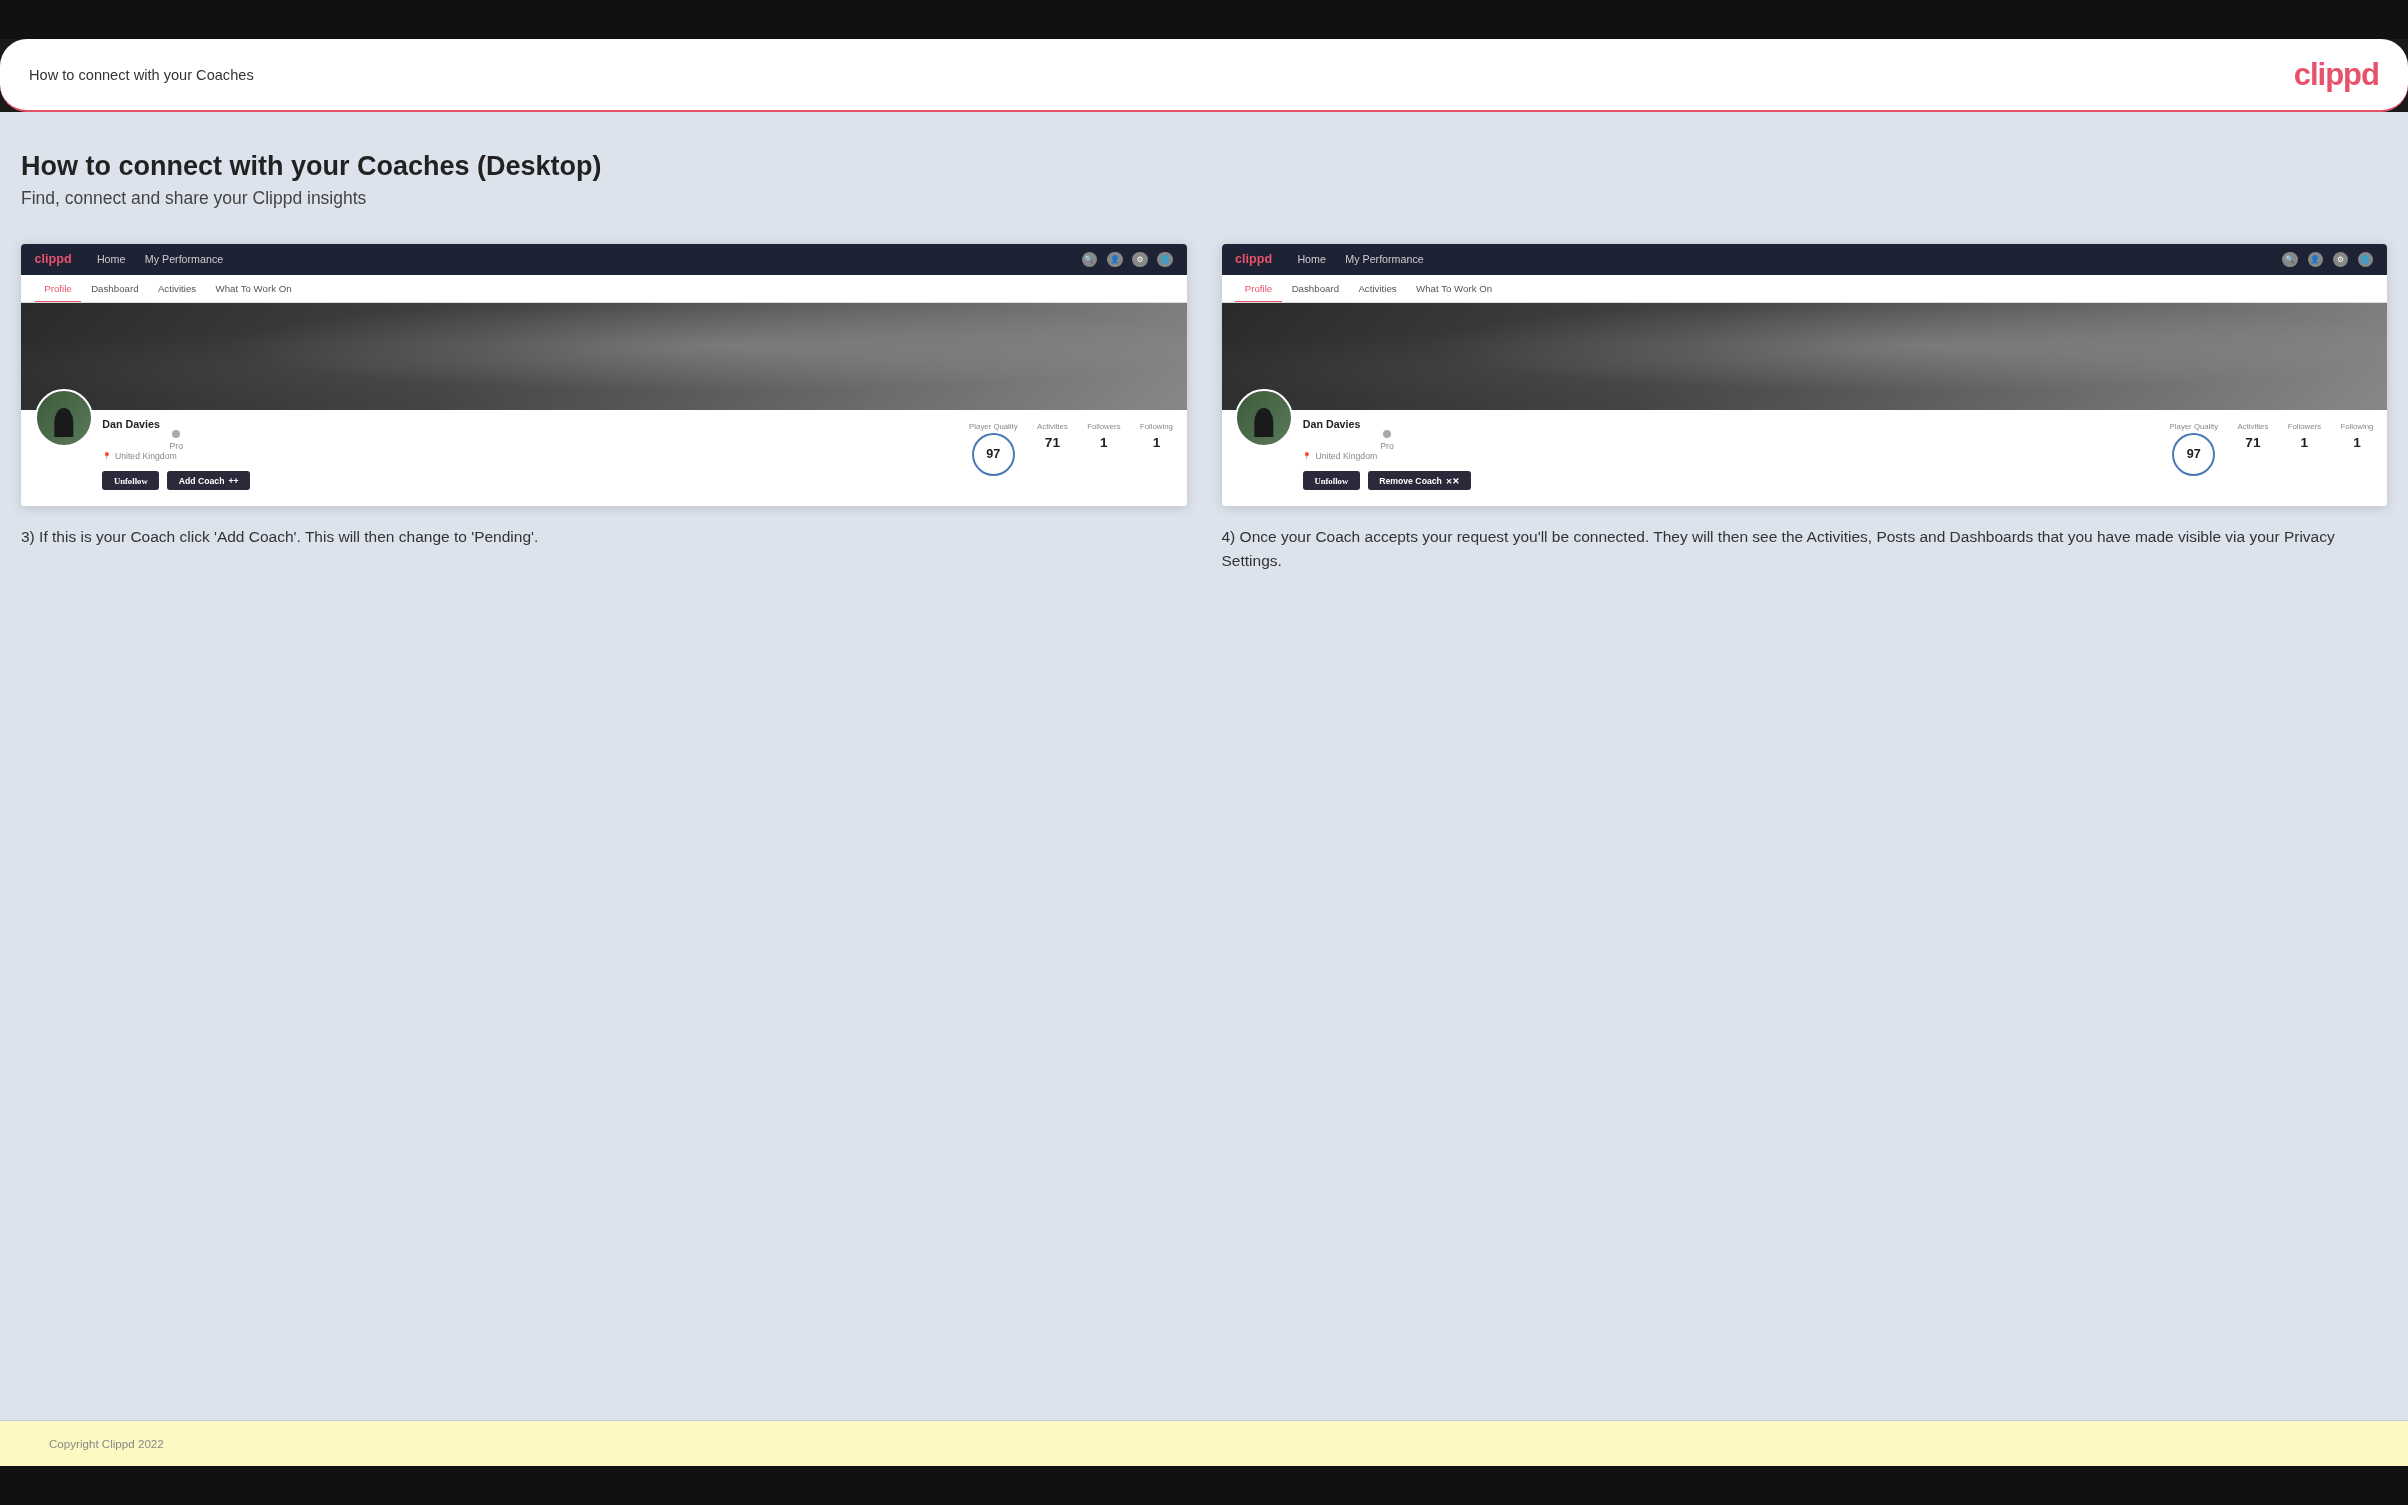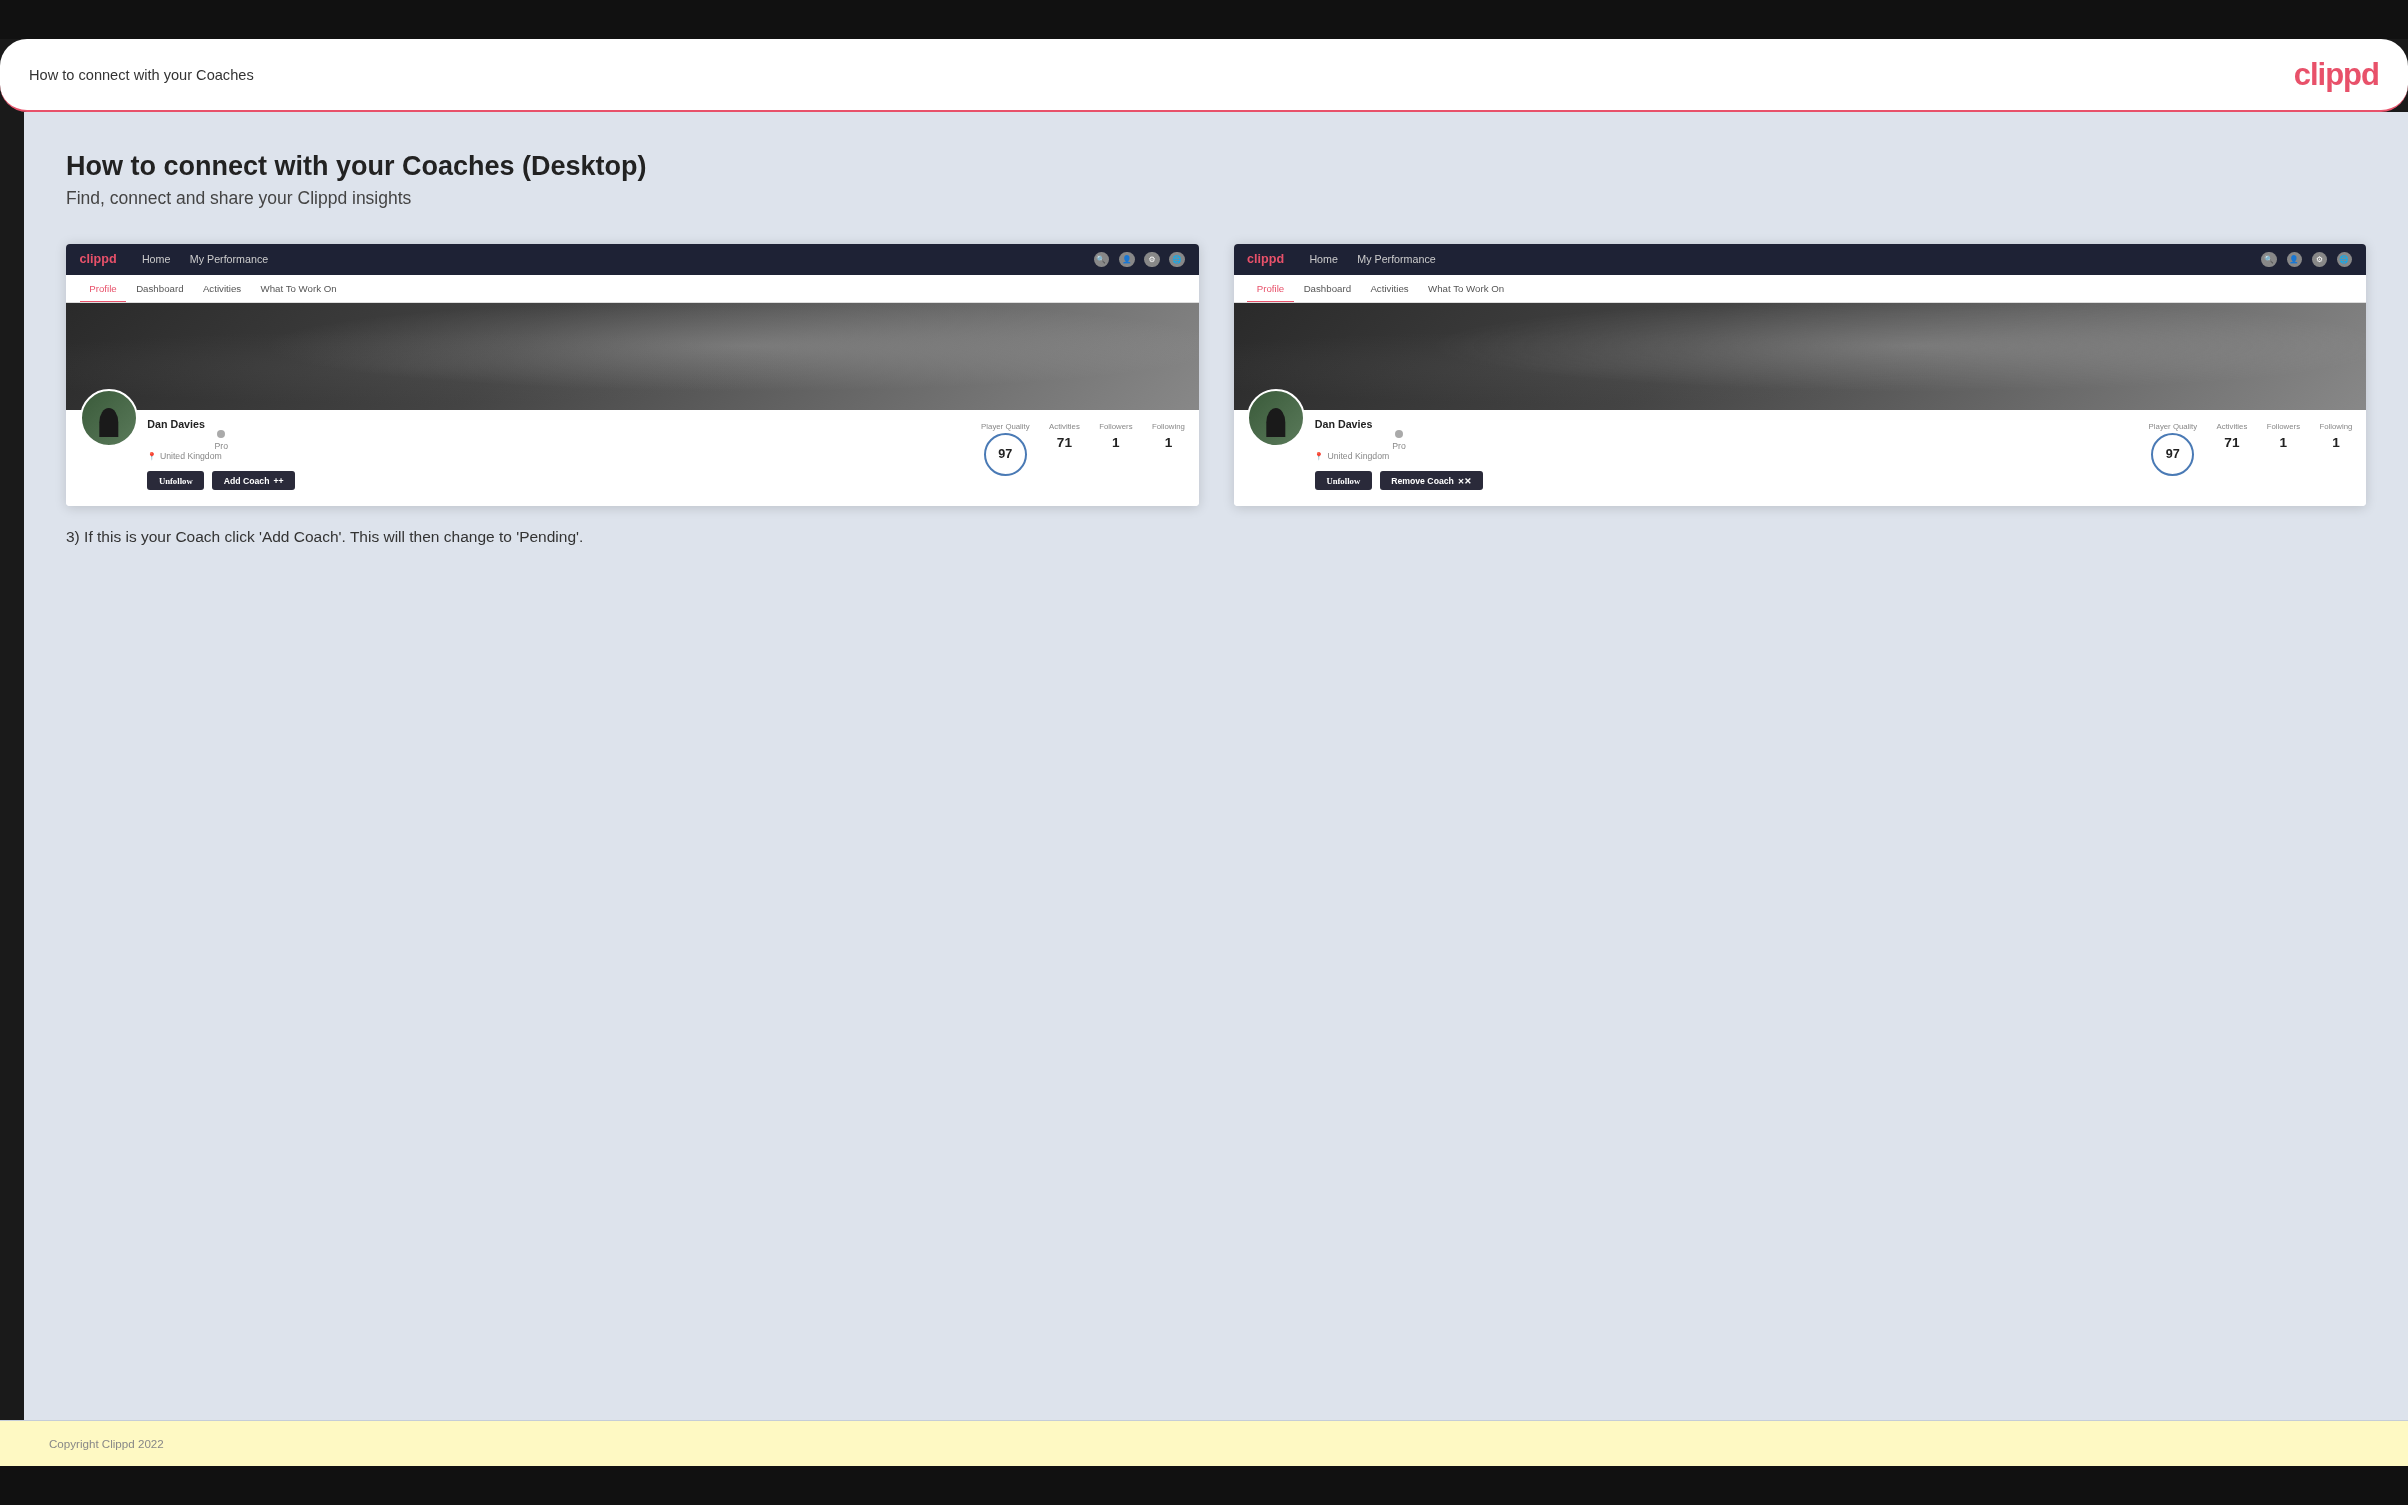--- a/index.html
+++ b/index.html
@@ -38,22 +38,21 @@
       font-size: 31px;
       font-weight: 800;
       color: #e8516a;
       letter-spacing: -1px;
     }
 
     
     .main-content {
       background: #dde3ec;
       flex: 1;
-      padding: 39px 42px;
-      margin-left: 24px;
+      padding: 39px 21px;
     }
 
     .page-heading {
       font-size: 27px;
       font-weight: 800;
       color: #222;
       margin-bottom: 5.8px;
     }
     .page-subheading {
       font-size: 17.5px;
@@ -473,20 +472,21 @@
               <span class="mock-stat-value">1</span>
             </div>
             <div class="mock-stat">
               <span class="mock-stat-label">Following</span>
               <span class="mock-stat-value">1</span>
             </div>
           </div>
         </div>
       </div>
 
+      <p class="description-text">4) Once your Coach accepts your request you'll be connected. They will then see the Activities, Posts and Dashboards that you have made visible via your Privacy Settings.</p>
     </div>
 
   </div>
 </div>
 
 <div class="footer">
   <span class="footer-text">Copyright Clippd 2022</span>
 </div>
 
 <div class="bottom-bar"></div>

